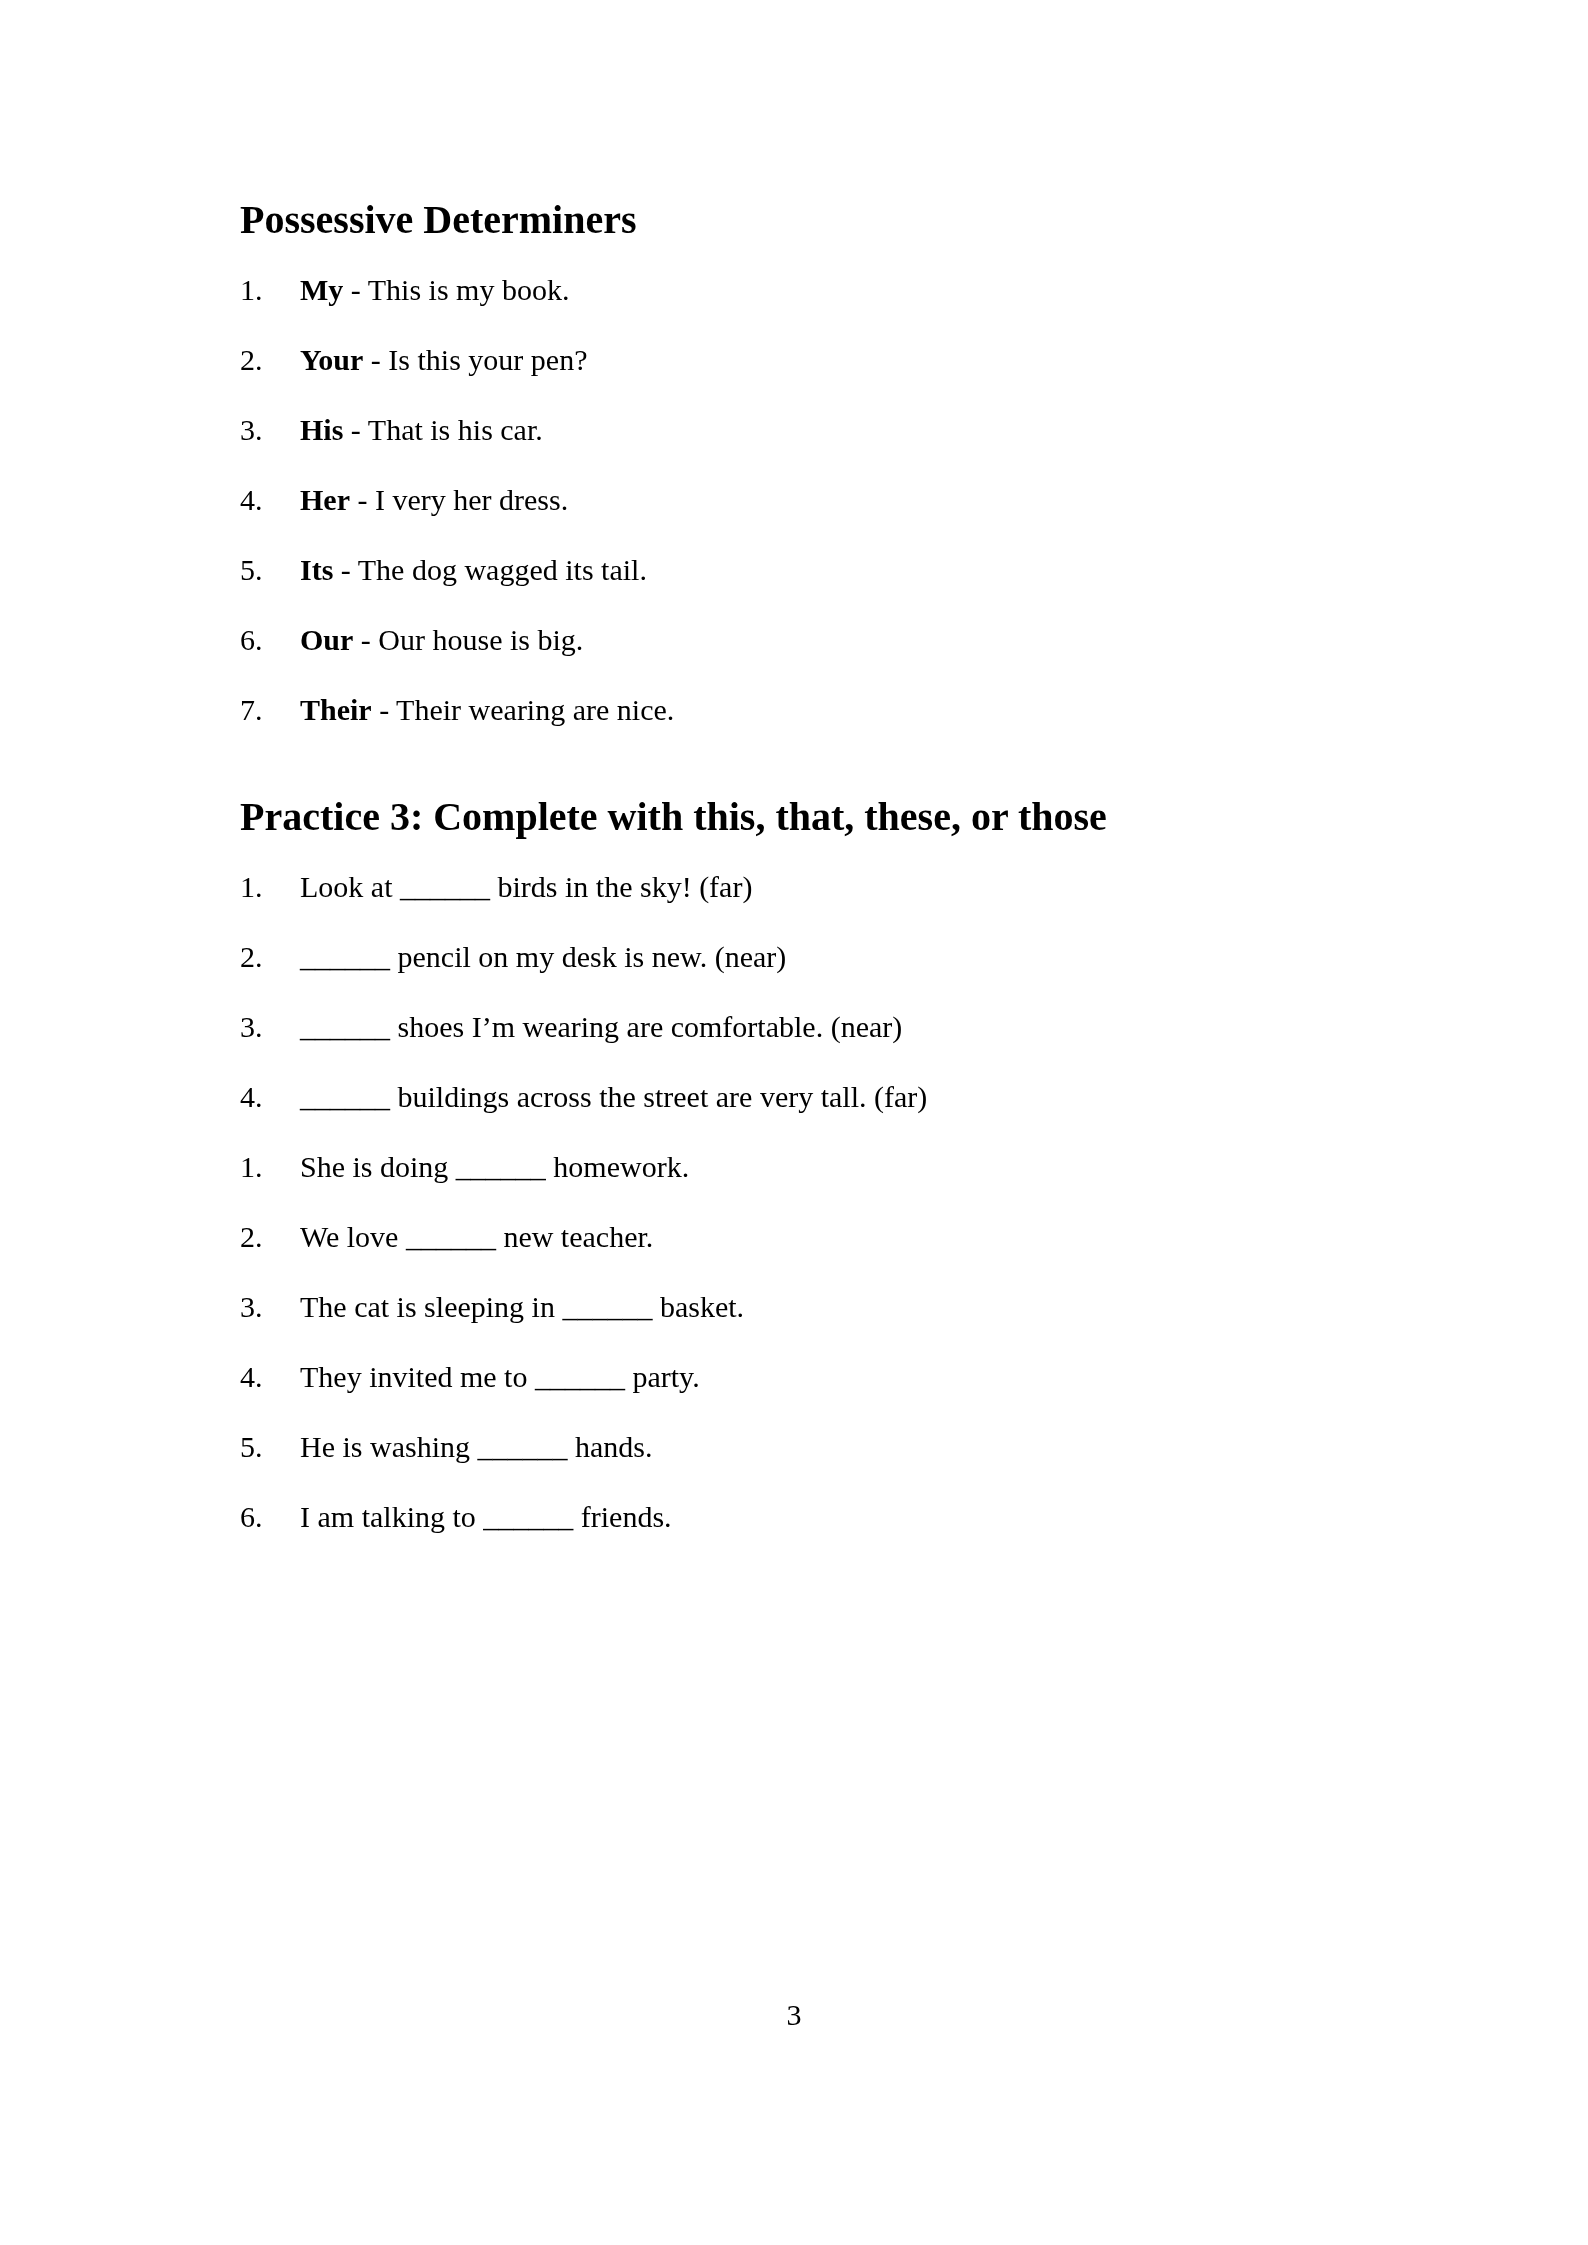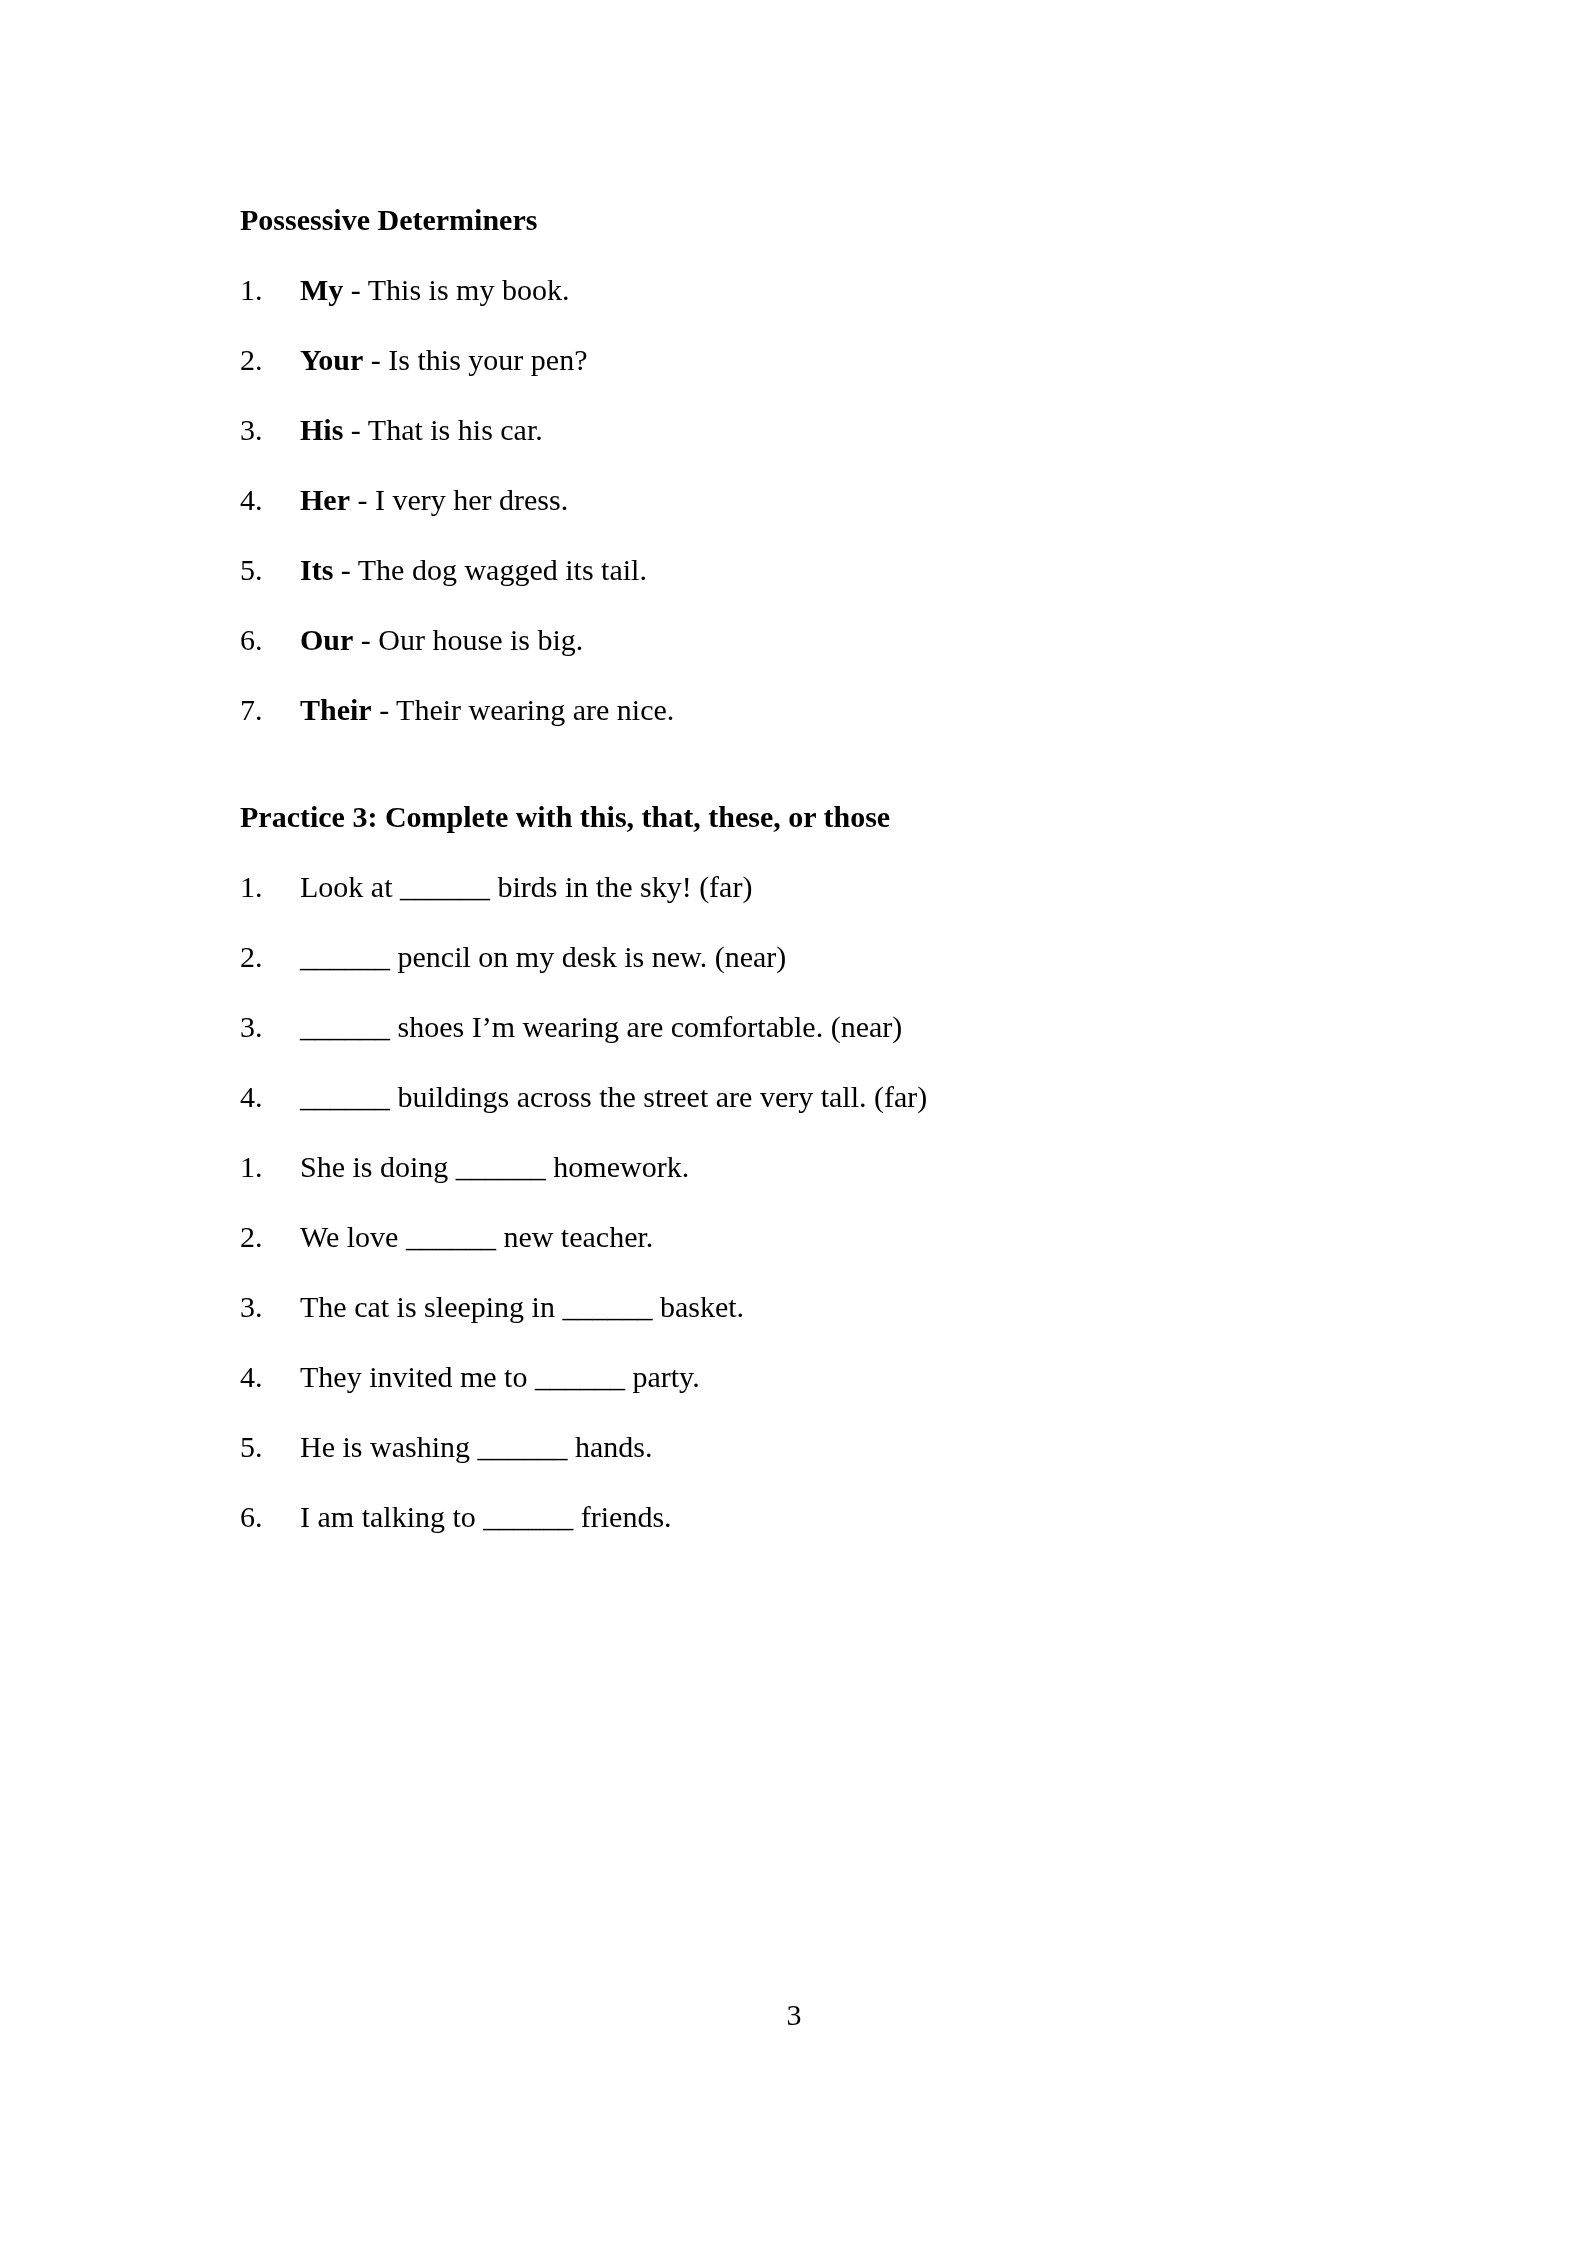--- a/index.html
+++ b/index.html
@@ -20,21 +20,21 @@
     right: 170px;
   }
   .line {
     line-height: 40px;
     margin: 0 0 30px 0;
     padding: 0;
     font-weight: normal;
   }
   .section-title {
     font-weight: bold;
-    font-size: 30px;
+    font-size: 40px;
   }
   .practice-title {
     margin-top: 67px;
   }
   .item { display: flex; }
   .item .num { flex: 0 0 60px; }
   .item .text { flex: 1 1 auto; }
   .term { font-weight: bold; margin-top: 24px; }
   .page-number {
     position: absolute;

